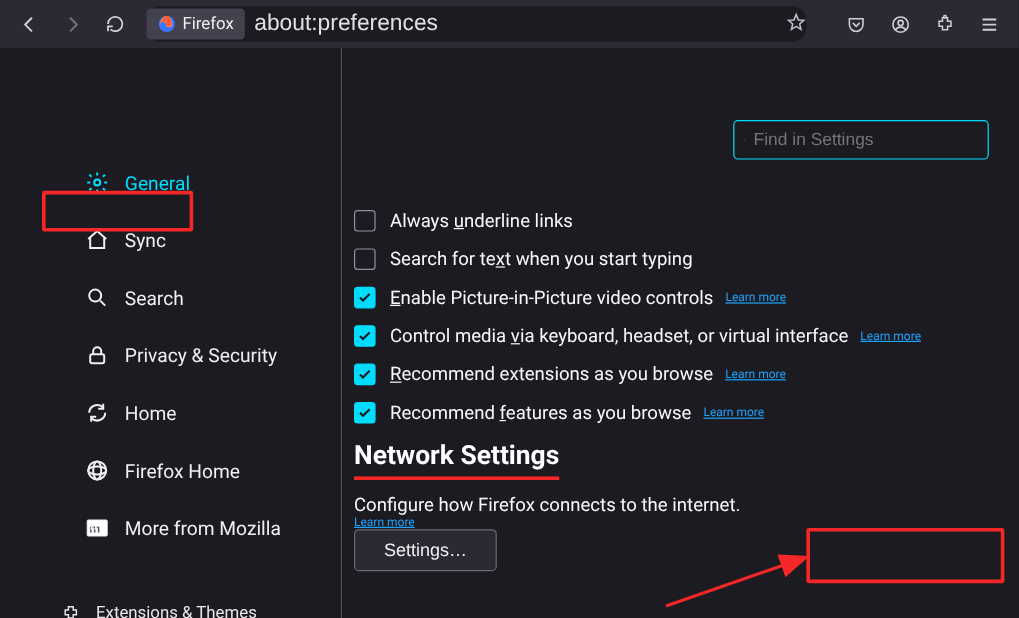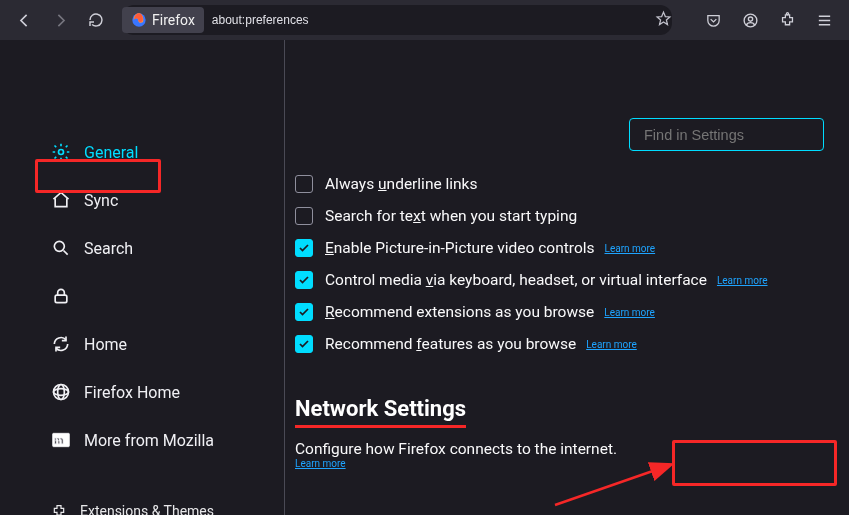--- a/index.html
+++ b/index.html
@@ -30,53 +30,53 @@
     }
     .identity {
       display:flex; align-items:center; gap:5px;
       background:#42414d; height:26px;
       padding:0 9px; border-radius:4px; margin-right:4px;
     }
     .identity .logo svg{display:block}
     .identity .txt { font-size:14px; color:#f0f0f0;}
     .url-input {
       flex:1; background:transparent; border:none;
-      color:#e0e0e6; font-size:12px; outline:none;
+      color:#e0e0e6; font-size:19px; outline:none;
       padding:0 4px;
     }
     .star { color:#bfbfc9 }
     .right-icons { display:flex; gap:3px; margin-left:20px; }
     .right-icons .nav-btn{ width:34px; }
     
     .content { display:flex; height:475px; }
     .sidebar {
       width:285px; flex:0 0 285px; 
       border-right:1px solid #4a4a55;
       padding-top:90px;
     }
     .side-item {
       display:flex; align-items:center; gap:12px;
-      height:44px; padding-left:50px; margin-bottom:4px;
+      height:44px; padding-left:70px; margin-bottom:4px;
       color:#f0f0f4; cursor:pointer; font-size:16px;
     }
     .side-item.active { color:#00ddff; }
     .side-item .ic { width:22px; height:22px; display:flex;align-items:center;justify-content:center; }
     .side-item svg { stroke:currentColor; fill:none; }
     .red-box-general {
       border:3px solid #f52727; border-radius:2px;
       position:absolute; left:35px; top:159px; width:126px; height:34px;
       pointer-events:none;
     }
     .side-sub { font-size:14px; color:#e8e8ea; padding-left:50px; margin-top:4px; height:32px; display:flex;align-items:center; gap:12px; }
     .side-sub .ic{width:18px;height:18px;display:flex;align-items:center;justify-content:center;}
 
     .main { flex:1; overflow:auto; padding:60px 20px 20px 10px; position:relative;}
     .search-wrap {
-      position:absolute; top:78px; right:25px;
-      width:195px; height:33px;
+      position:absolute; top:60px; right:25px;
+      width:213px; height:33px;
       border:1.5px solid #00ddff; border-radius:4px;
       display:flex; align-items:center;
       padding:0 8px;
       background:#1c1b22; color:#aaa;
     }
     .search-wrap svg{margin-right:6px;}
     .search-input { background:transparent;border:none;outline:none;color:#e8e8ea;font-size:14.5px;flex:1;}
     .checkrow {
       display:flex; align-items:center;
       margin-bottom:14px; font-size:15.5px;text-align:right;
@@ -86,21 +86,21 @@
       border-radius:3px; margin-right:12px;
       display:flex;align-items:center;justify-content:center;
       flex:0 0 18px;
     }
     .cbox.checked { background:#00ddff; border-color:#00ddff;}
     .cbox.checked svg{stroke:#1c1b22;}
     .checkrow .u { text-decoration:underline; text-decoration-thickness:1px;}
     .learn { color:#1ea4ff; text-decoration:underline; margin-left:10px; font-size:10px;}
     .learn-below { display:block; margin-left:0;}
     .section-head {
-      font-size:22px; font-weight:700; margin-top:43px; color:#fff;
+      font-size:22px; font-weight:700; margin-top:15px; color:#fff;
     }
     .red-underline { border-bottom:3px solid #f52727; display:inline-block; padding-bottom:4px;}
     .net-row { display:flex; justify-content:space-between; align-items:flex-start; margin-top:12px;flex-direction:column;}
     .settings-btn {
       border:1px solid #6a6a76; background:#2b2a33;
       color:#f0f0f4; font-size:15px;
       padding:8px 24px; border-radius:4px; cursor:pointer;
     }
     .red-box-settings {
       border:3px solid #f52727; border-radius:2px;
@@ -204,20 +204,21 @@
         </span>
       <span>Search</span>
     </div>
     <div class="side-item">
       <span class="ic">
           <svg width="20" height="20" viewBox="0 0 24 24" stroke-width="2">
             <rect x="5" y="11" width="14" height="9" rx="2"></rect>
             <path d="M8 11V8a4 4 0 0 1 8 0v3"></path>
           </svg>
         </span>
+      <span>Privacy &amp; Security</span>
     </div>
     <div class="side-item">
       <span class="ic">
           <svg width="20" height="20" viewBox="0 0 24 24" stroke-width="2">
             <path d="M4 12a8 8 0 0 1 14-5"></path>
             <path d="M20 12a8 8 0 0 1-14 5"></path>
             <path d="M18 3v5h-5M6 21v-5h5"></path>
           </svg>
         </span>
       <span>Home</span>
@@ -309,20 +310,21 @@
           <a href="#" class="learn">Learn more</a>
         </div>
       </div>
 
     <h2 class="section-head"><span class="red-underline">Network Settings</span></h2>
     <div class="net-row">
       <div>
         <div style="font-size:15.5px">Configure how Firefox connects to the internet.</div>
         <a href="#" class="learn learn-below">Learn more</a>
       </div>
+      <button class="settings-btn">Settings…</button>
     </div>
   </div>
 </div>
 
 <div class="red-box-general"></div>
 <div class="red-box-settings" style="left:672px; top:440px; width:165px; height:46px;"></div>
 <svg class="arrow" style="left:550px; top:455px;" width="140" height="55">
   <defs>
       <marker id="ah" markerWidth="10" markerHeight="8" refX="8" refY="4" orient="auto">
         <path d="M0 0l10 4-10 4z" fill="#f52727"></path>

